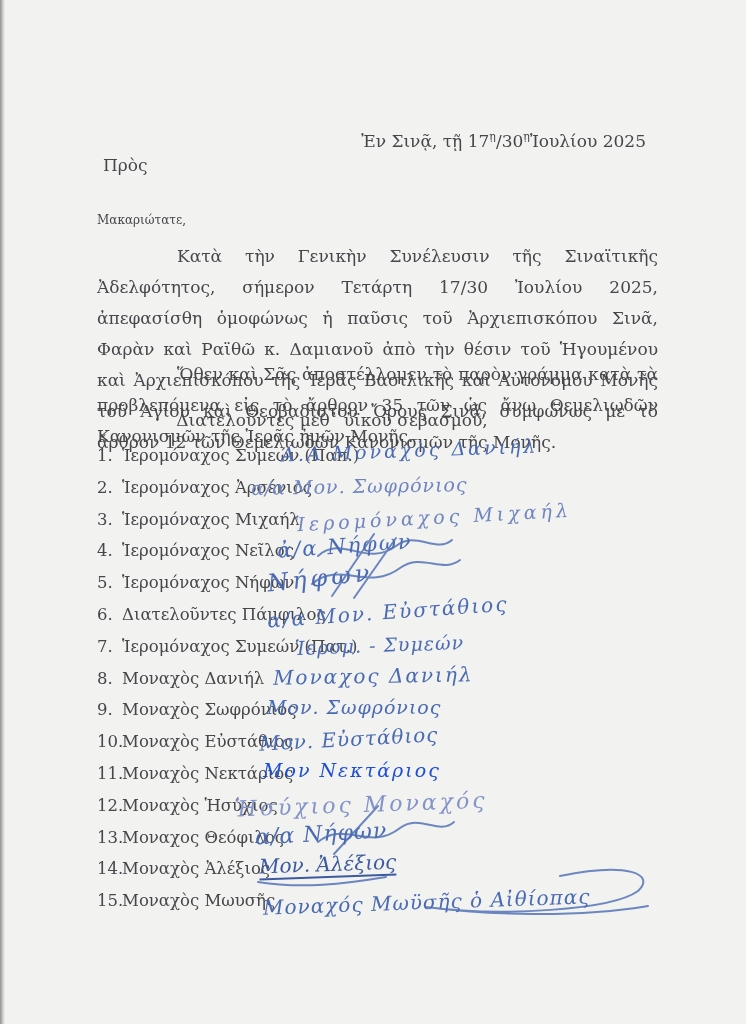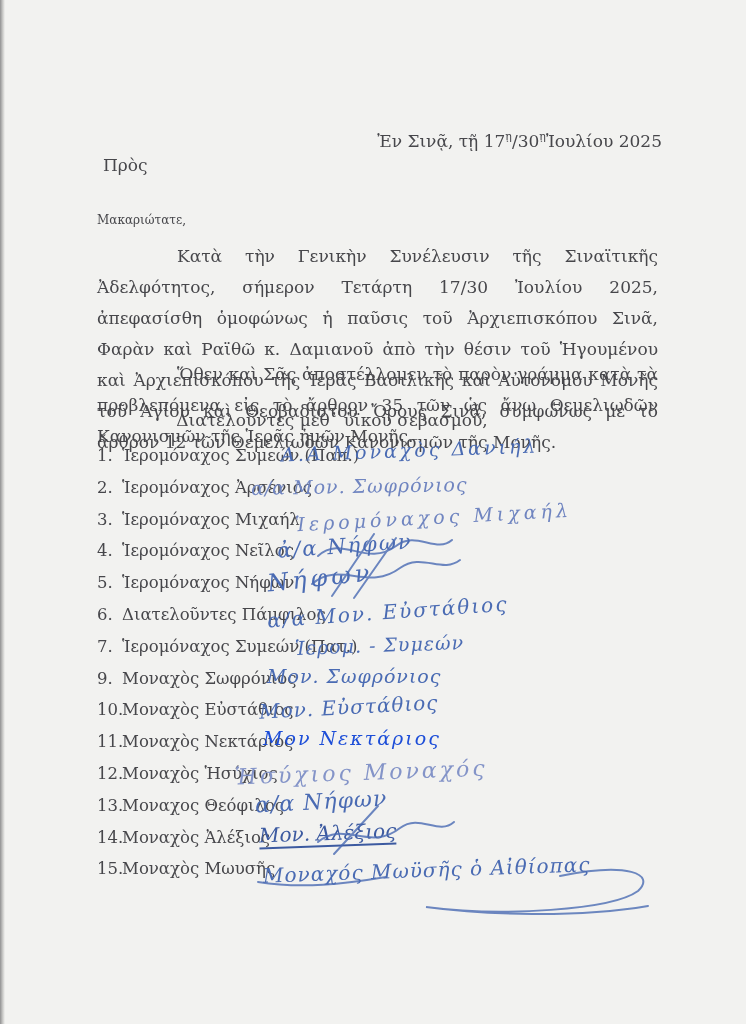--- a/index.html
+++ b/index.html
@@ -11,21 +11,21 @@
     overflow:hidden;
     font-family:"DejaVu Serif","Liberation Serif",serif;
     color:#47474b;
   }
   .scan-edge {
     position:absolute; left:0; top:0; width:5px; height:100%;
     background:linear-gradient(90deg,#707072,#bdbdbb 55%,rgba(0,0,0,0));
     opacity:.75;
   }
   .date-line {
-    position:absolute; top:130px; right:84px;
+    position:absolute; top:130px; right:100px;
     font-size:17px; white-space:nowrap;
   }
   .date-line sup { font-size:11px; }
   .recipient {
     position:absolute; top:150px; left:97px;
     font-size:17px; line-height:30px;margin-left:6px;
   }
   .salutation {
     position:absolute; top:213px; left:97px;
     font-size:12px;
@@ -117,20 +117,24 @@
         <span class="sig">Νήφων</span>
       </div>
       <div class="sig-row row-6">
         <span class="sig-num">6.</span><span class="sig-title">Διατελοῦντες Πάμφιλος</span>
         <span class="sig">α/α Μον. Εὐστάθιος</span>
       </div>
       <div class="sig-row row-7">
         <span class="sig-num">7.</span><span class="sig-title">Ἱερομόναχος Συμεών (Πατ.)</span>
         <span class="sig">Ἱερομ. - Συμεών</span>
       </div>
+      <div class="sig-row row-8">
+        <span class="sig-num">8.</span><span class="sig-title">Μοναχὸς Δανιήλ</span>
+        <span class="sig">Μοναχος Δανιήλ</span>
+      </div>
       <div class="sig-row row-9">
         <span class="sig-num">9.</span><span class="sig-title">Μοναχὸς Σωφρόνιος</span>
         <span class="sig">Μον. Σωφρόνιος</span>
       </div>
       <div class="sig-row row-10">
         <span class="sig-num">10.</span><span class="sig-title">Μοναχὸς Εὐστάθιος</span>
         <span class="sig">Μον. Εὐστάθιος</span>
       </div>
       <div class="sig-row row-11">
         <span class="sig-num">11.</span><span class="sig-title">Μοναχὸς Νεκτάριος</span>

